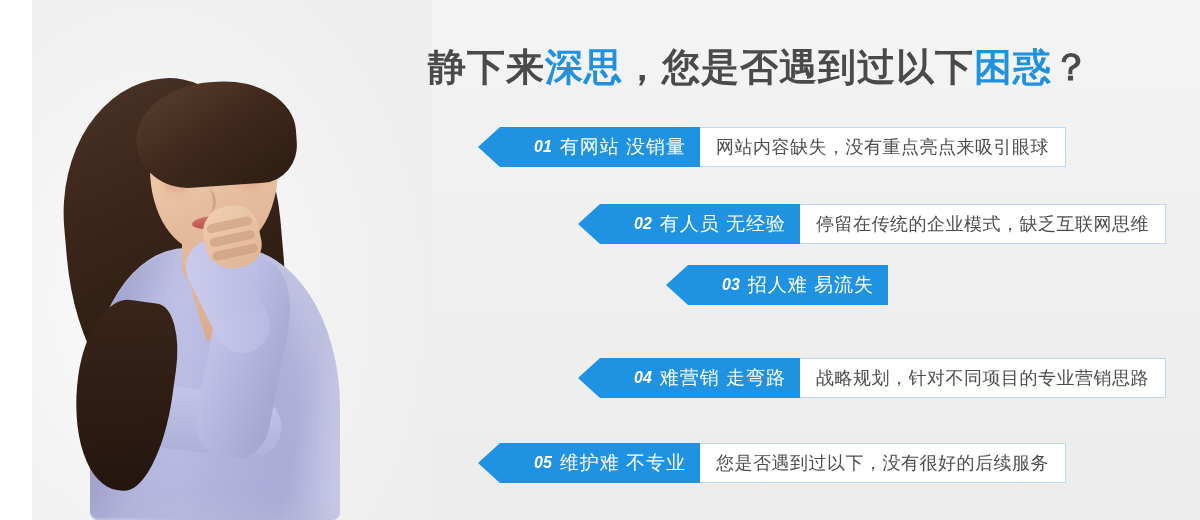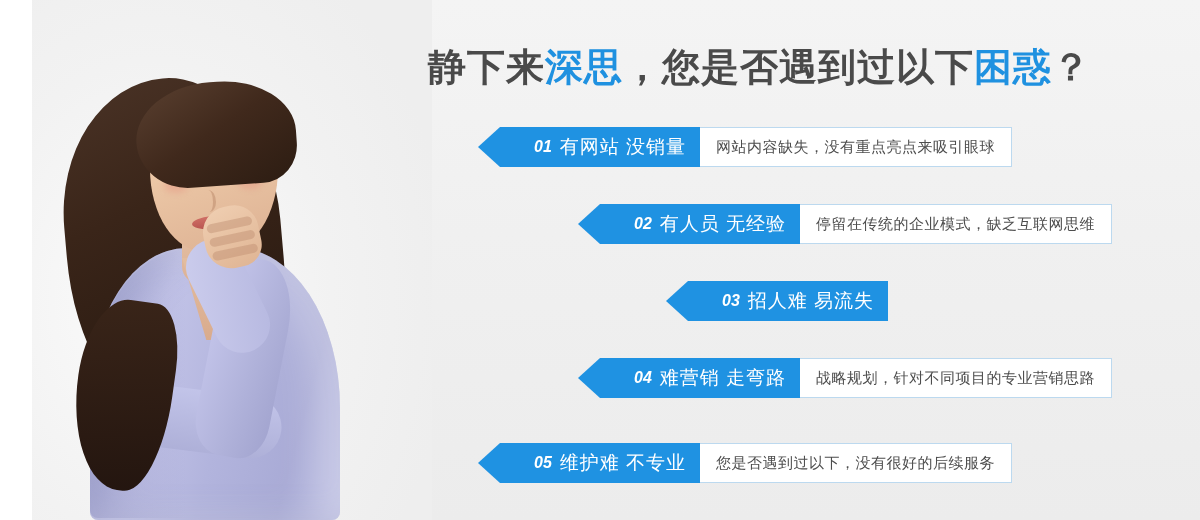--- a/index.html
+++ b/index.html
@@ -149,21 +149,21 @@
     font-size:16px; font-weight:bold; font-style:italic;
     margin-right:8px; letter-spacing:0px;
   }
   .tag .kw{ font-size:19px; letter-spacing:1px; }
   .desc{
     display:flex; align-items:center;
     background:#ffffff;
     border:1px solid #bcd9ef;
     border-left:none;
     padding:8px 16px;
-    font-size:15px; color:#4d4d4d; letter-spacing:.5px; white-space:nowrap;
+    font-size:18px; color:#4d4d4d; letter-spacing:.5px; white-space:nowrap;
   }
 </style>
 </head>
 <body>
 
 <div id="stage">
 
   <div id="photo">
     <div class="vignette"></div>
     <div class="fig hair-back"></div>
@@ -207,21 +207,21 @@
         </div>
         <div class="desc">网站内容缺失，没有重点亮点来吸引眼球</div>
       </div>
       <div class="row" style="left: 568px; top: 204px;">
         <div class="tag">
           <span class="num">02</span>
           <span class="kw">有人员 无经验</span>
         </div>
         <div class="desc">停留在传统的企业模式，缺乏互联网思维</div>
       </div>
-      <div class="row" style="left: 656px; top: 281px;">
+      <div class="row" style="left: 656px; top: 265px;">
         <div class="tag">
           <span class="num">03</span>
           <span class="kw">招人难 易流失</span>
         </div>
       </div>
       <div class="row" style="left: 568px; top: 358px;">
         <div class="tag">
           <span class="num">04</span>
           <span class="kw">难营销 走弯路</span>
         </div>

